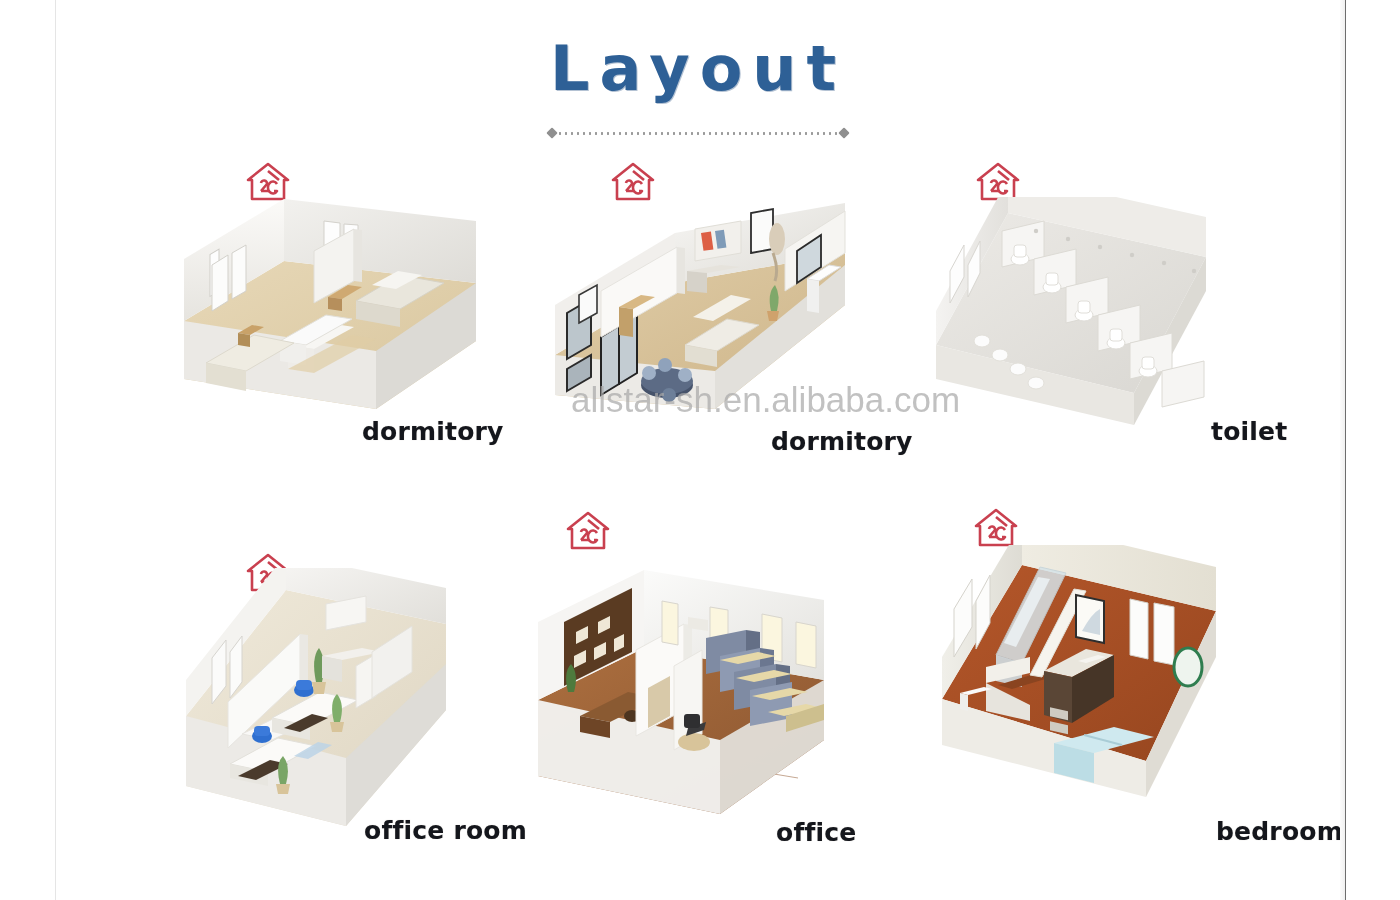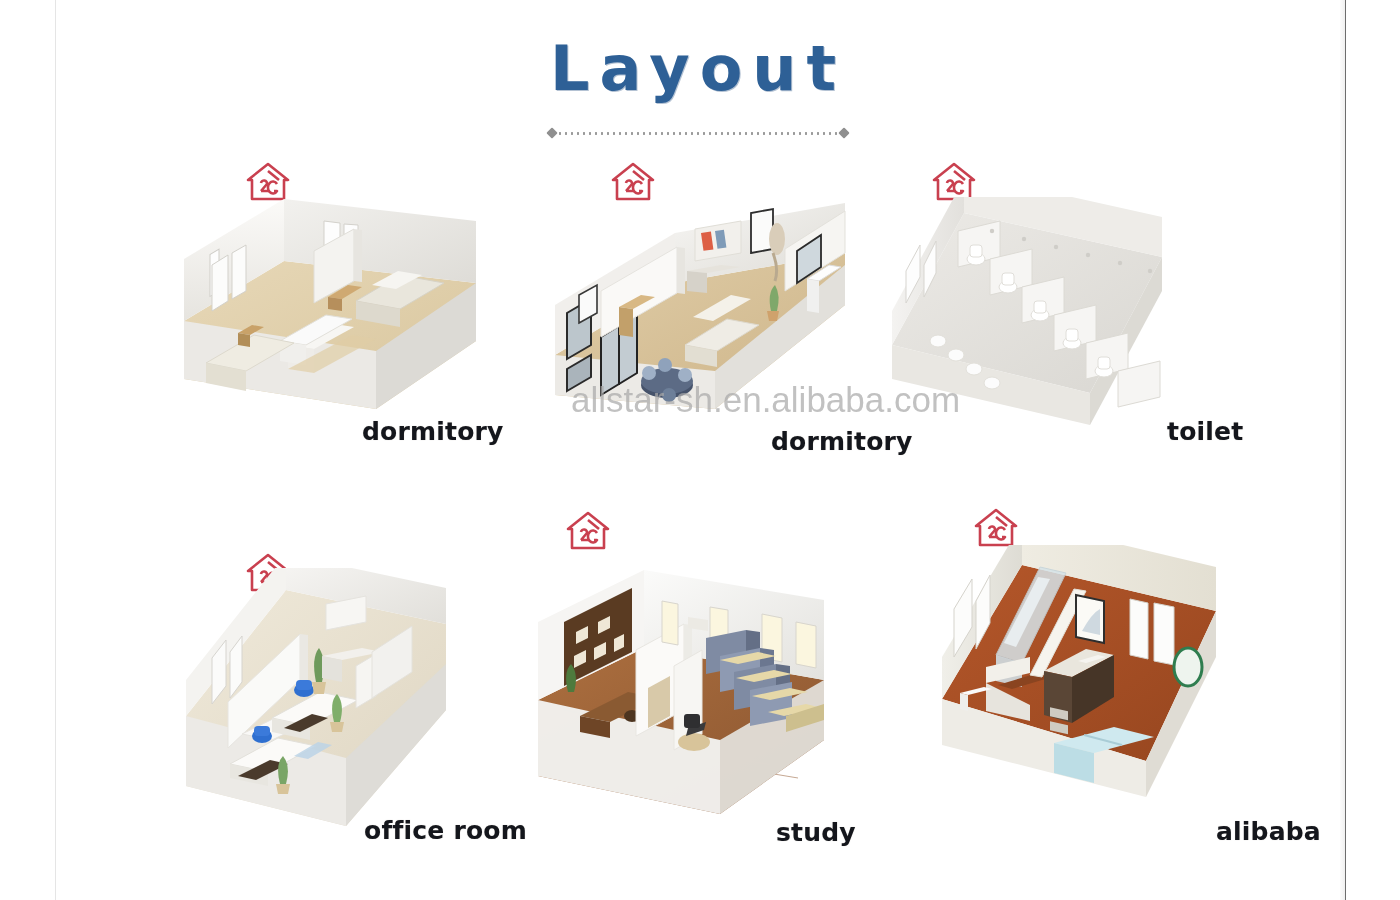--- a/index.html
+++ b/index.html
@@ -229,21 +229,21 @@
         <ellipse cx="122" cy="186" rx="26" ry="13" fill="#5c6b85"></ellipse>
         <circle cx="104" cy="178" r="7" fill="#9fb0c6"></circle>
         <circle cx="140" cy="180" r="7" fill="#9fb0c6"></circle>
         <circle cx="120" cy="170" r="7" fill="#8fa2bb"></circle>
         <circle cx="124" cy="200" r="7" fill="#6d7f99"></circle>
       </svg>
 
       <div class="room-label" style="left:230px;top:272px;">dormitory</div>
     </div>
 
-    <div class="room-cell" style="left:806px;top:155px;width:370px;height:340px;">
+    <div class="room-cell" style="left:850px;top:155px;width:370px;height:340px;">
 
       <svg class="house-icon" style="left:68px;top:4px;" viewBox="0 0 48 44">
         <g fill="none" stroke="#c9404f" stroke-width="2.6" stroke-linejoin="round">
           <path d="M24 5 L44 21 L40 21 L40 40 L8 40 L8 21 L4 21 Z"></path>
           <path d="M24 12 L35 21"></path>
           <path d="M17 32 h8 M17 32 l6 -7 a3 3 0 0 0 -6 -1"></path>
           <path d="M33 25 a5 6 0 1 0 0 7 h-3"></path>
         </g>
       </svg>
 
@@ -468,21 +468,21 @@
           <polygon points="244,148 282,140 298,144 260,152" fill="#e6d8a8"></polygon>
         </g>
 
         <ellipse cx="170" cy="178" rx="16" ry="9" fill="#d8c49a"></ellipse>
         <polygon points="162,172 180,166 182,158 164,164" fill="#3a3a3c"></polygon>
         <rect x="160" y="150" width="16" height="14" rx="3" fill="#2f2f31"></rect>
 
         <polygon points="262,168 300,156 300,140 262,152" fill="#cdbf8e"></polygon>
       </svg>
 
-      <div class="room-label" style="left:260px;top:310px;">study</div>
+      <div class="room-label" style="left:260px;top:310px;">office</div>
     </div>
 
     <div class="room-cell" style="left:860px;top:505px;width:380px;height:370px;">
 
       <svg class="house-icon" style="left:56px;top:0px;" viewBox="0 0 48 44">
         <g fill="none" stroke="#c9404f" stroke-width="2.6" stroke-linejoin="round">
           <path d="M24 5 L44 21 L40 21 L40 40 L8 40 L8 21 L4 21 Z"></path>
           <path d="M24 12 L35 21"></path>
           <path d="M17 32 h8 M17 32 l6 -7 a3 3 0 0 0 -6 -1"></path>
           <path d="M33 25 a5 6 0 1 0 0 7 h-3"></path>
@@ -545,21 +545,21 @@
         <ellipse cx="262" cy="122" rx="14" ry="19" fill="#eef4ee" stroke="#2f7d4f" stroke-width="3"></ellipse>
 
         <polygon points="34,148 58,142 66,144 42,150" fill="#fafafa"></polygon>
         <polygon points="34,148 34,164 42,166 42,150" fill="#eeeeec"></polygon>
 
         <polygon points="128,198 188,182 228,192 168,208" fill="#cfe9ef"></polygon>
         <polygon points="128,198 128,228 168,238 168,208" fill="#bcdde5"></polygon>
         <line x1="158" y1="190" x2="196" y2="200" stroke="#a9ccd6" stroke-width="2"></line>
       </svg>
 
-      <div class="room-label" style="left:300px;top:312px;">alibaba</div>
+      <div class="room-label" style="left:300px;top:312px;">bedroom</div>
     </div>
 
     <div id="watermark">allstar-sh.en.alibaba.com</div>
 
   </div>
 
   <div class="edge-line" id="edge-right-soft"></div>
   <div class="edge-line" id="edge-left"></div>
   <div class="edge-line" id="edge-right"></div>
 

